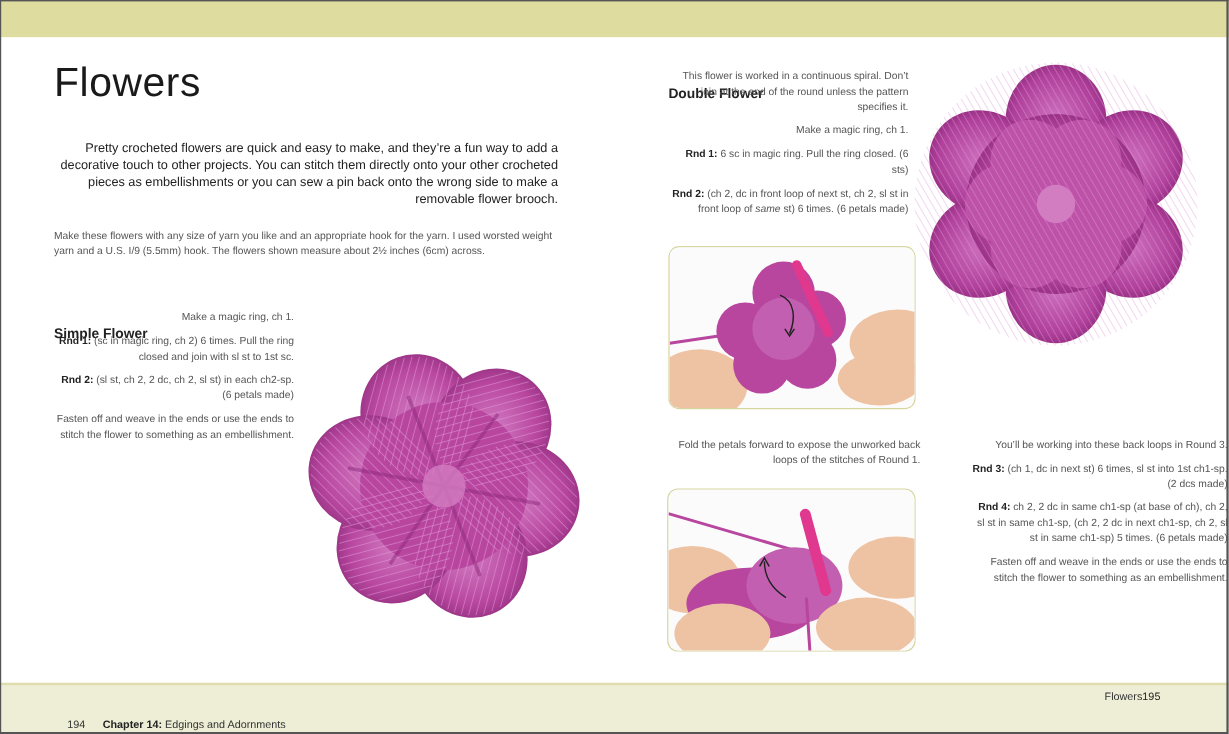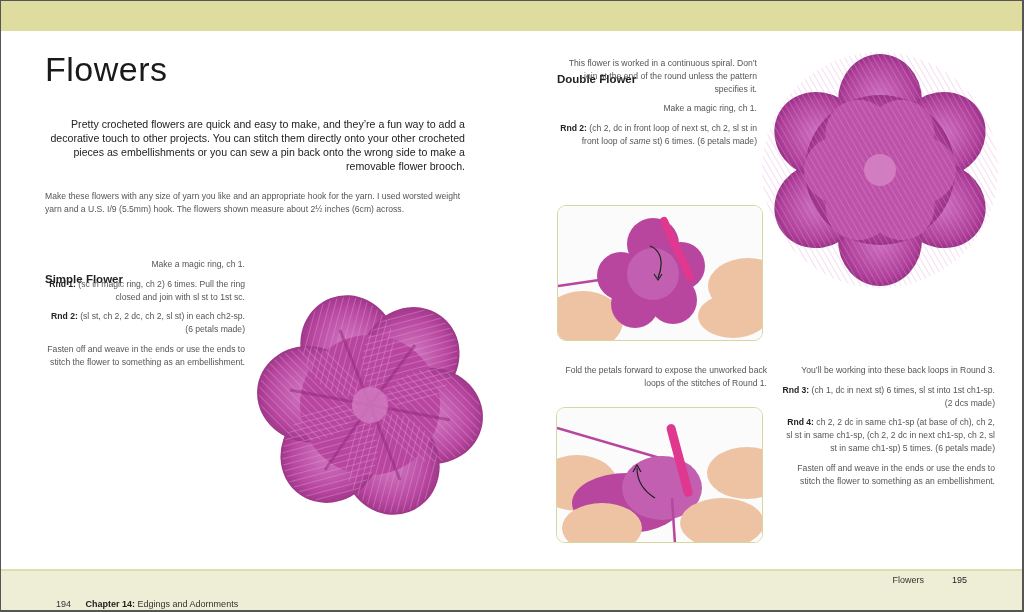--- a/index.html
+++ b/index.html
@@ -5,36 +5,36 @@
     * { box-sizing: border-box; margin: 0; padding: 0; }
     html, body { width: 1024px; height: 612px; overflow: hidden; background: #ffffff; }
     body { position: relative; font-family: "Liberation Sans", "DejaVu Sans", sans-serif; color: #3a3a3a; }
     .frame { position: absolute; left: 0; top: 0; width: 1024px; height: 612px; border: 1px solid #555; border-right: 2px solid #555; border-bottom: 2px solid #555; pointer-events: none; z-index: 10; }
     .top-band { position: absolute; left: 0; top: 0; width: 1024px; height: 31px; background: #dfdc9f; border-top: 1px solid #555; }
     .bottom-band { position: absolute; left: 0; top: 569px; width: 1024px; height: 43px; background: #eeeed6; border-top: 2px solid #dfdcae; }
     .footer-left { position: absolute; left: 56px; top: 575px; font-size: 9px; color: #333; margin-top: 24px; }
     .footer-left .pn { margin-right: 12px; }
     .footer-left b { font-weight: bold; color: #222; }
     .footer-right { position: absolute; right: 57px; top: 575px; font-size: 9px; color: #333; }
-    .footer-right .pn { margin-left: 28px; color: #222; }
+    .footer-right .pn { margin-left: 0; color: #222; }
 
     .title { position: absolute; left: 45px; top: 50px; font-size: 34px; font-weight: normal; color: #1a1a1a; letter-spacing: 0.5px; }
     .intro { position: absolute; left: 45px; top: 117px; width: 420px; font-size: 10.6px; line-height: 14px; color: #222; text-align: right; }
     .note { position: absolute; left: 45px; top: 190px; width: 420px; font-size: 8.6px; line-height: 13px; color: #555; }
     h2 { font-size: 11.5px; font-weight: bold; color: #222; margin-top: 33px; }
     .simple-h { position: absolute; left: 45px; top: 240px; }
     .col-text { font-size: 8.6px; line-height: 12.8px; color: #555; text-align: right; }
     .col-text p { margin-bottom: 7px; }
     .col-text b { color: #222; }
     .simple-body { position: absolute; left: 45px; top: 258px; width: 200px; }
 
     .double-h { position: absolute; left: 557px; top: 40px; }
     .double-body { position: absolute; left: 557px; top: 57px; width: 200px; }
     .fold-text { position: absolute; left: 557px; top: 364px; width: 210px; }
-    .right-body { position: absolute; left: 780px; top: 364px; width: 215px; }
+    .right-body { position: absolute; left: 808px; top: 364px; width: 215px; }
 
     .photo { position: absolute; border: 1.5px solid #d6d6a0; border-radius: 9px; overflow: hidden; background: #fbfbfb; }
     .photo1 { left: 557px; top: 205px; width: 206px; height: 136px; }
     .photo2 { left: 556px; top: 407px; width: 207px; height: 136px; }
 
     .flower-simple { position: absolute; left: 235px; top: 280px; width: 270px; height: 250px; }
     .flower-double { position: absolute; left: 755px; top: 45px; width: 250px; height: 250px; }
     svg { display: block; }
   </style>
 </head>
@@ -101,20 +101,21 @@
 
 <div class="footer-left">
   <span class="pn">194</span>
   <b>Chapter 14:</b><span> Edgings and Adornments</span>
 </div>
 
 <h2 class="double-h">Double Flower</h2>
 <div class="double-body col-text">
   <p>This flower is worked in a continuous spiral. Don’t join at the end of the round unless the pattern specifies it.</p>
   <p>Make a magic ring, ch 1.</p>
+  <p><b>Rnd 1:</b><span> 6 sc in magic ring. Pull the ring closed. (6 sts)</span></p>
   <p><b>Rnd 2:</b><span> (ch 2, dc in front loop of next st, ch 2, sl st in front loop of </span><i>same</i><span> st) 6 times. (6 petals made)</span></p>
 </div>
 
 <div class="flower-double">
   <svg width="250" height="250" viewBox="0 0 250 250">
     <defs>
       <radialGradient id="pg2" cx="50%" cy="50%" r="55%">
         <stop offset="0%" stop-color="#cf72c0"></stop>
         <stop offset="75%" stop-color="#b0409b"></stop>
         <stop offset="100%" stop-color="#8e2a7c"></stop>

